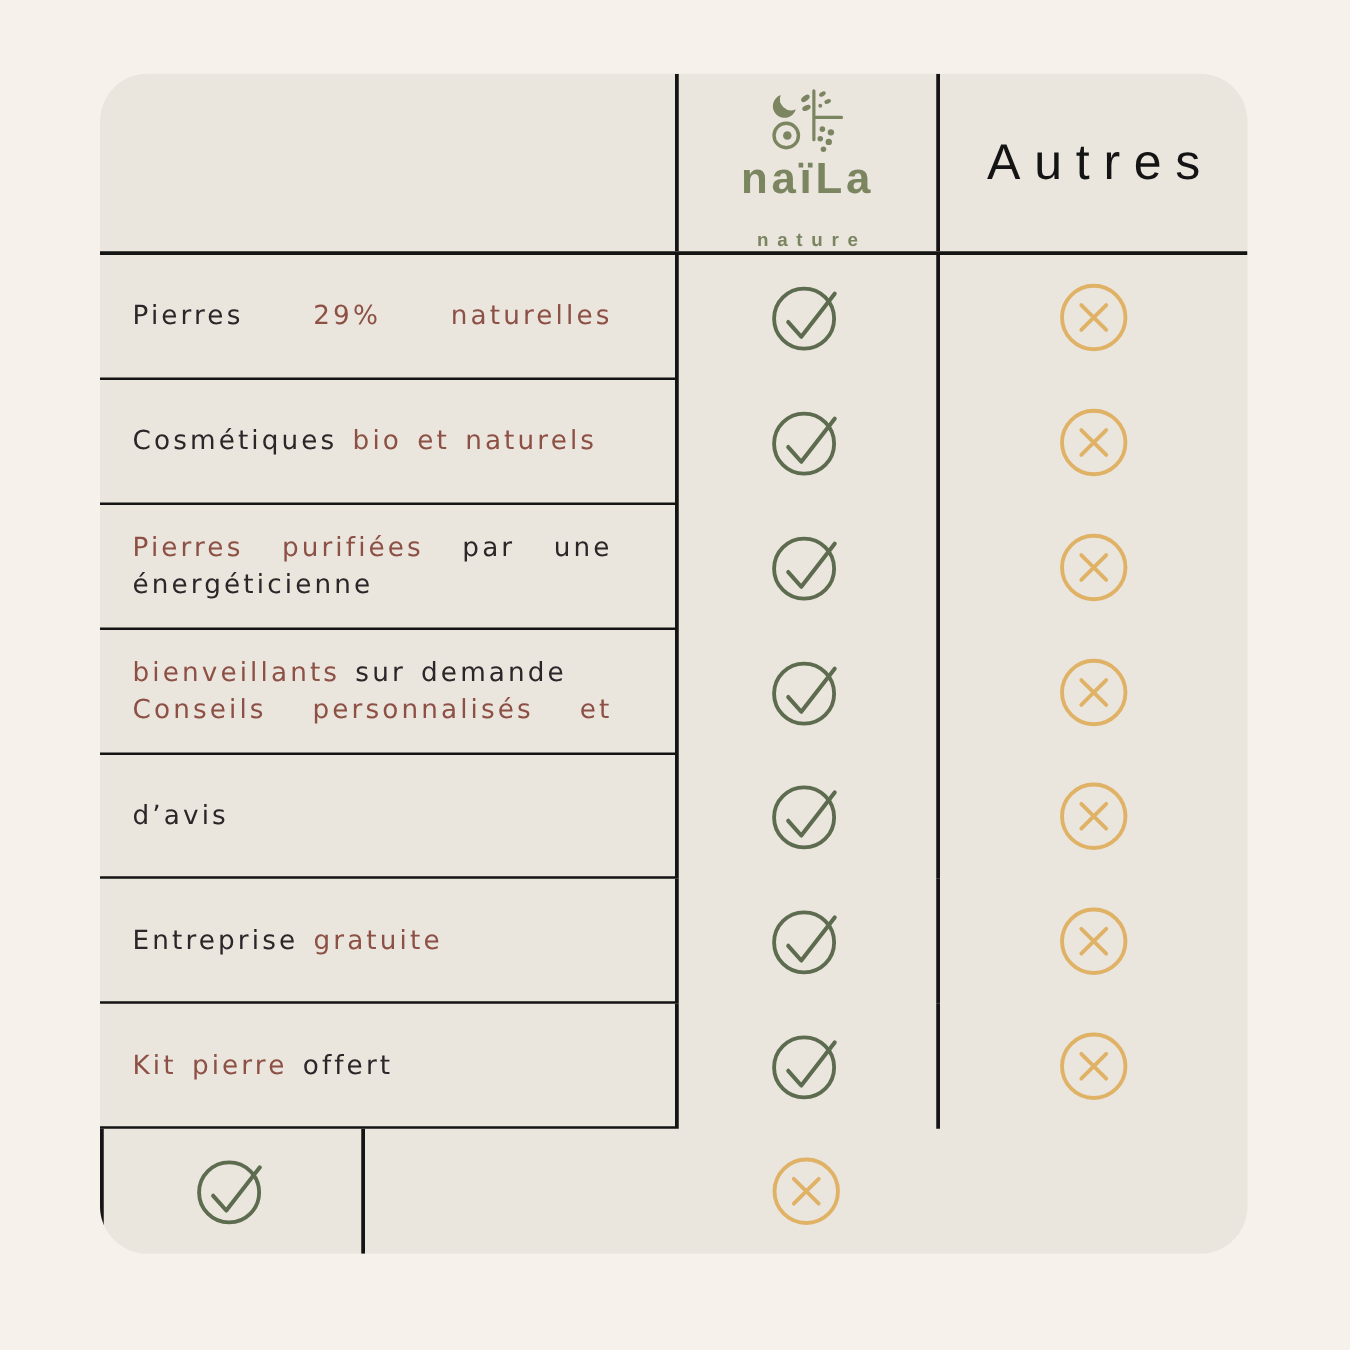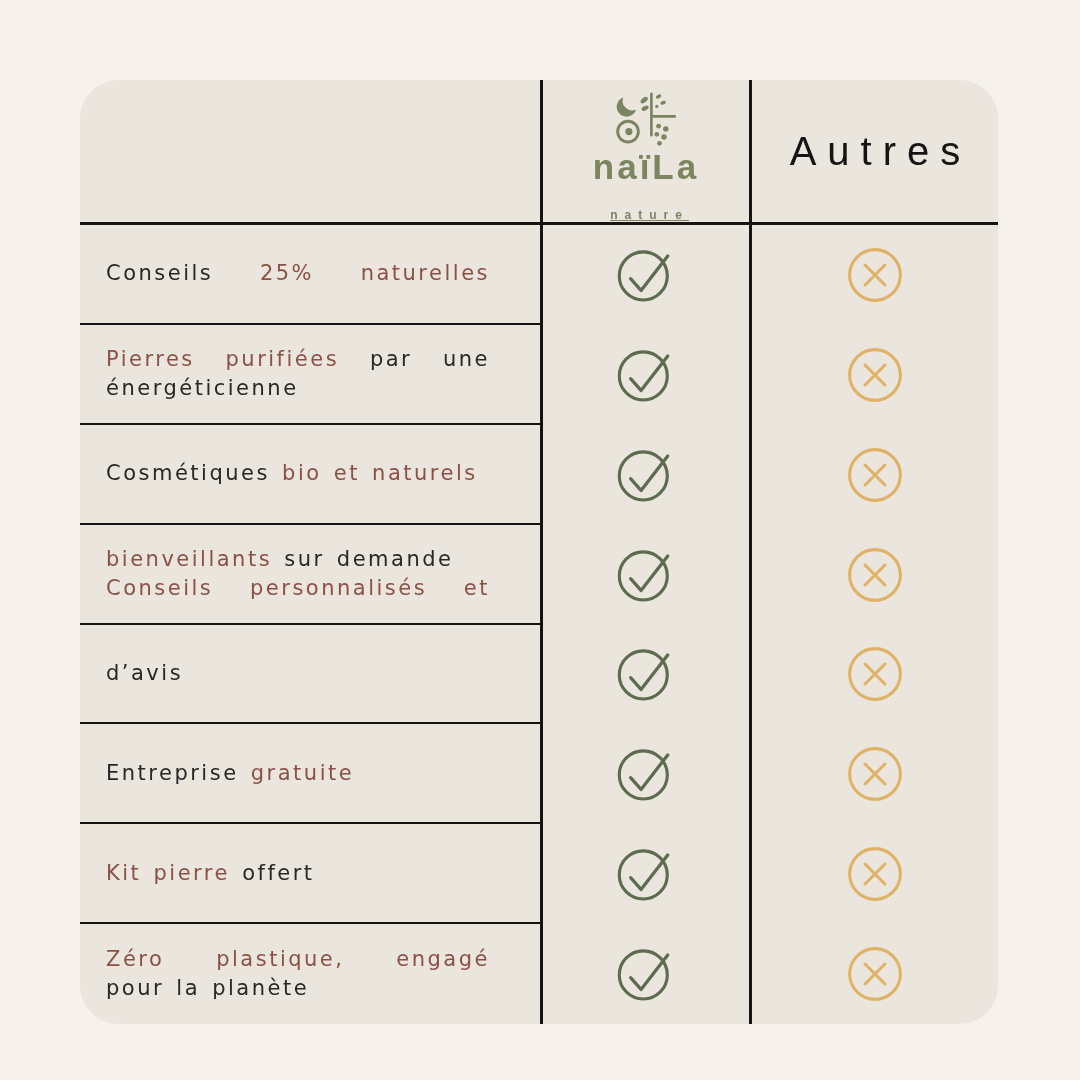--- a/index.html
+++ b/index.html
@@ -3,21 +3,21 @@
 <meta charset="utf-8">
 <style>
   html,body{margin:0;padding:0;}
   body{
     width:1080px;height:1080px;position:relative;
     background:var(--bg,#f6f2eb);
     font-family:"DejaVu Sans", sans-serif;
     overflow:hidden;
   }
   .card{
-    position:absolute;left:80px;top:80px;width:918px;height:944px;
+    position:absolute;left:80px;top:59px;width:918px;height:944px;
     background:var(--card,#eae5dd);
     border-radius:38px;
     display:flex;flex-direction:column;
     overflow:hidden;
     box-sizing:border-box;
   }
   .hrow{
     height:145px;flex:0 0 145px;display:flex;
     border-bottom:3px solid var(--line,#141414);
     box-sizing:border-box;
@@ -53,22 +53,22 @@
     font-size:40px;letter-spacing:11px;color:var(--line,#141414);
     font-weight:500;white-space:nowrap;text-indent:11px;
   }
   .wordmark{
     font-family:"Liberation Sans", sans-serif;
     font-size:35px;font-weight:700;letter-spacing:3px;
     color:var(--logo,#7b8560);margin-top:1px;
   }
   .tagline{
     font-family:"Liberation Sans", sans-serif;
-    font-size:12px;font-weight:700;letter-spacing:7px;
-    color:var(--logo,#7b8560);margin-top:21px;text-indent:7px;text-decoration:underline;
+    font-size:15px;font-weight:700;letter-spacing:7px;
+    color:var(--logo,#7b8560);margin-top:21px;text-indent:7px;
   }
   .line{
     font-size:21px;line-height:29px;letter-spacing:2.5px;word-spacing:3px;
     color:var(--dark,#2b2628);font-weight:500;
   }
   .line.j{text-align:justify;text-align-last:justify;}
   .seg.accent{color:var(--accent,#8d5045);}
   svg.mark{display:block;}
   .hidden-defs{position:absolute;width:0;height:0;overflow:hidden;}
 </style>
@@ -120,21 +120,36 @@
       <div class="wordmark">naïLa</div>
       <div class="tagline">nature</div>
     </div>
     <div class="cell h-right">
       <div class="competitor">Autres</div>
     </div>
   </div>
   <div class="body" id="rows">
       <div class="row">
         <div class="cell c-label">
-          <div class="line j"><span class="seg">Conseils</span> <span class="seg accent">25% naturelles</span></div>
+          <div class="line j"><span class="seg">Pierres</span> <span class="seg accent">29% naturelles</span></div>
+        </div>
+        <div class="cell c-mid">
+          <svg class="mark" viewBox="0 0 64 64" width="58" height="58">
+            <use href="#icon-check"></use>
+          </svg>
+        </div>
+        <div class="cell c-right">
+          <svg class="mark" viewBox="0 0 64 64" width="58" height="58">
+            <use href="#icon-cross"></use>
+          </svg>
+        </div>
+      </div>
+      <div class="row">
+        <div class="cell c-label">
+          <div class="line"><span class="seg">Cosmétiques</span> <span class="seg accent">bio et naturels</span></div>
         </div>
         <div class="cell c-mid">
           <svg class="mark" viewBox="0 0 64 64" width="58" height="58">
             <use href="#icon-check"></use>
           </svg>
         </div>
         <div class="cell c-right">
           <svg class="mark" viewBox="0 0 64 64" width="58" height="58">
             <use href="#icon-cross"></use>
           </svg>
@@ -151,35 +166,20 @@
           </svg>
         </div>
         <div class="cell c-right">
           <svg class="mark" viewBox="0 0 64 64" width="58" height="58">
             <use href="#icon-cross"></use>
           </svg>
         </div>
       </div>
       <div class="row">
         <div class="cell c-label">
-          <div class="line"><span class="seg">Cosmétiques</span> <span class="seg accent">bio et naturels</span></div>
-        </div>
-        <div class="cell c-mid">
-          <svg class="mark" viewBox="0 0 64 64" width="58" height="58">
-            <use href="#icon-check"></use>
-          </svg>
-        </div>
-        <div class="cell c-right">
-          <svg class="mark" viewBox="0 0 64 64" width="58" height="58">
-            <use href="#icon-cross"></use>
-          </svg>
-        </div>
-      </div>
-      <div class="row">
-        <div class="cell c-label">
           <div class="line"><span class="seg accent">bienveillants</span> <span class="seg">sur demande</span></div>
           <div class="line j"><span class="seg accent">Conseils personnalisés et</span></div>
         </div>
         <div class="cell c-mid">
           <svg class="mark" viewBox="0 0 64 64" width="58" height="58">
             <use href="#icon-check"></use>
           </svg>
         </div>
         <div class="cell c-right">
           <svg class="mark" viewBox="0 0 64 64" width="58" height="58">
@@ -226,24 +226,20 @@
             <use href="#icon-check"></use>
           </svg>
         </div>
         <div class="cell c-right">
           <svg class="mark" viewBox="0 0 64 64" width="58" height="58">
             <use href="#icon-cross"></use>
           </svg>
         </div>
       </div>
       <div class="row">
-        <div class="cell c-label">
-          <div class="line j"><span class="seg accent">Zéro plastique, engagé</span></div>
-          <div class="line"><span class="seg">pour la planète</span></div>
-        </div>
         <div class="cell c-mid">
           <svg class="mark" viewBox="0 0 64 64" width="58" height="58">
             <use href="#icon-check"></use>
           </svg>
         </div>
         <div class="cell c-right">
           <svg class="mark" viewBox="0 0 64 64" width="58" height="58">
             <use href="#icon-cross"></use>
           </svg>
         </div>

